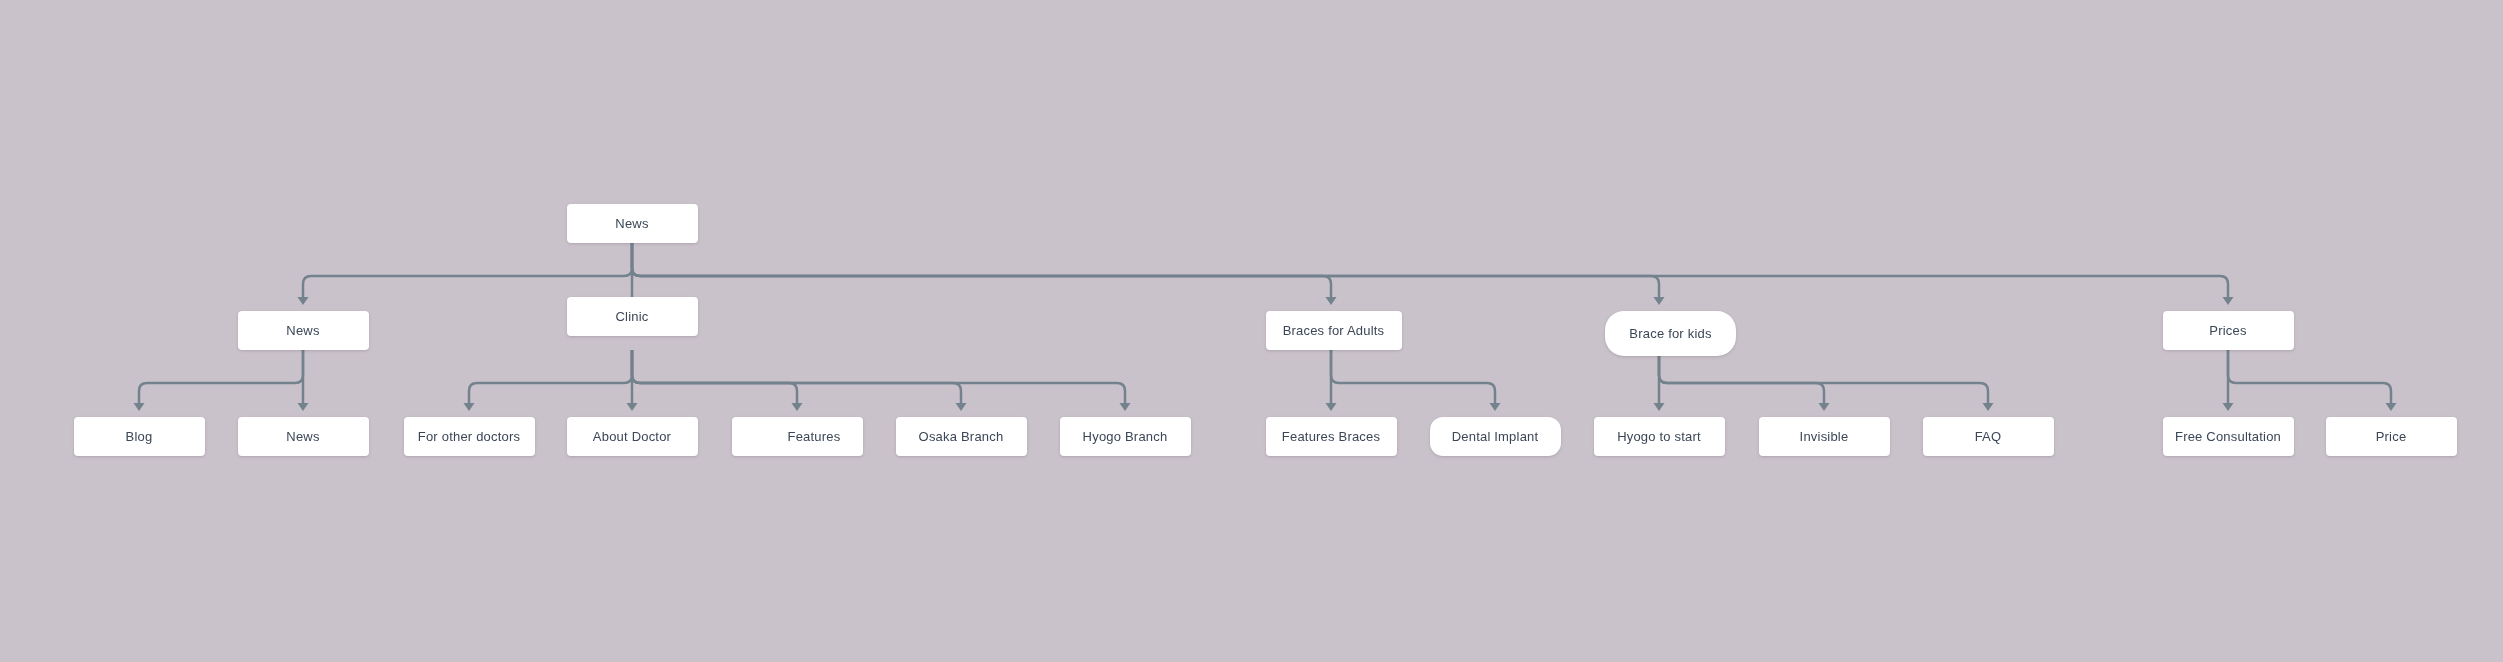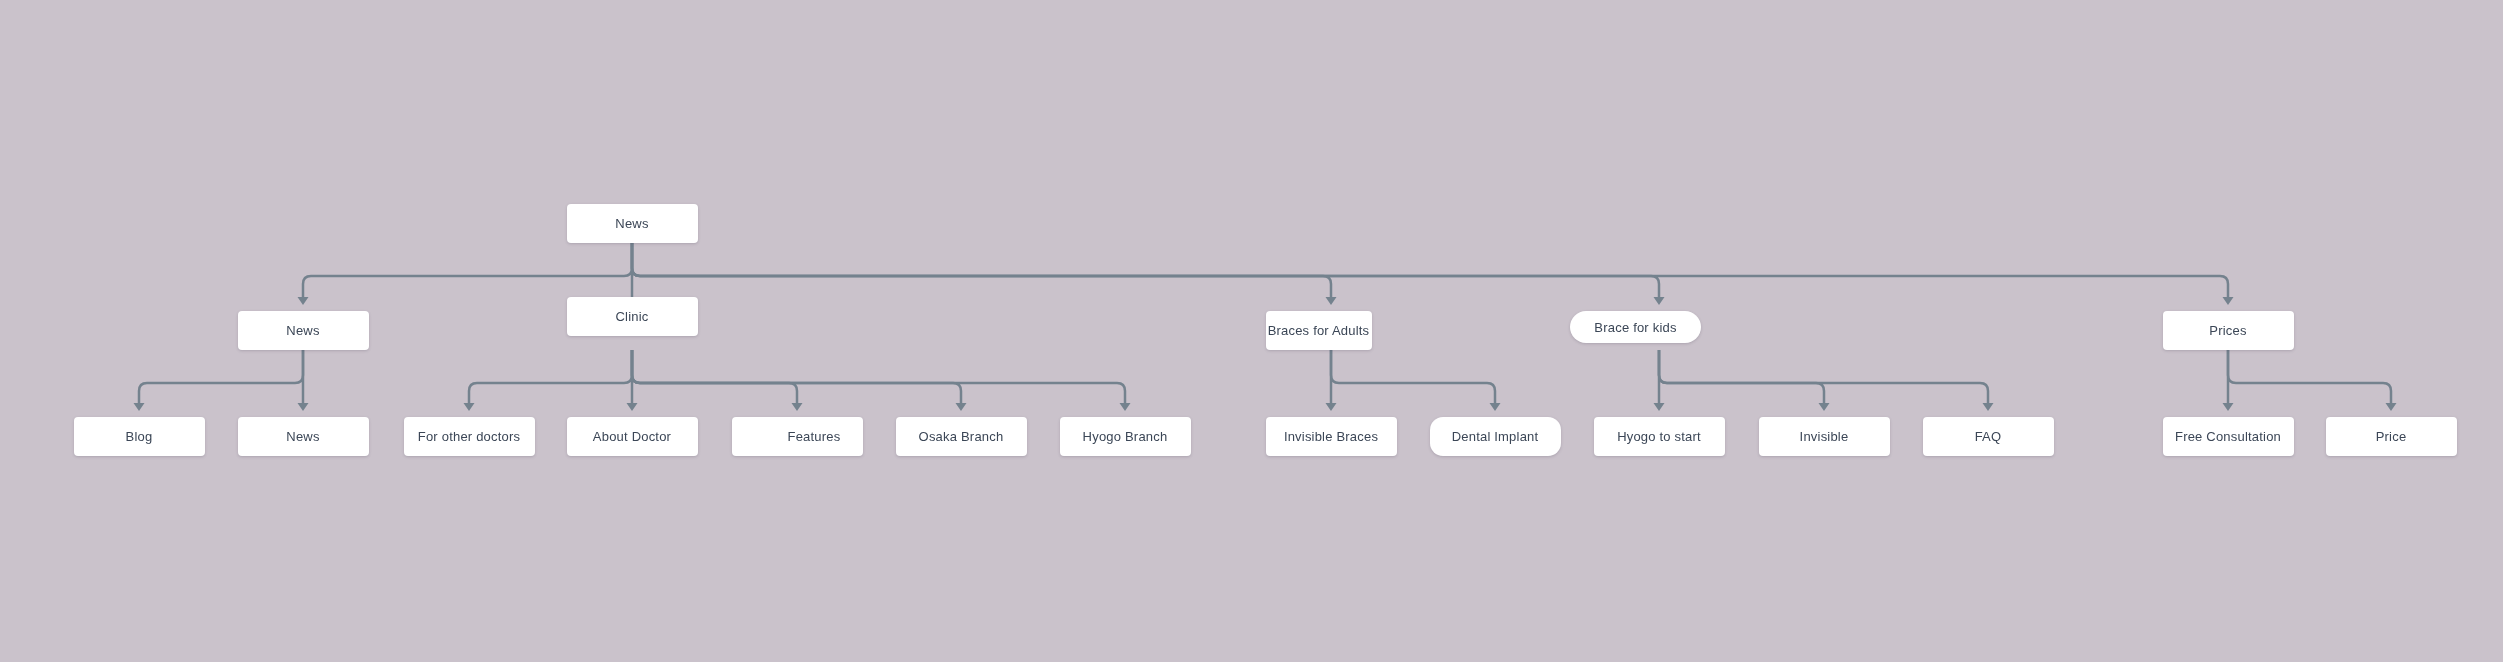--- a/index.html
+++ b/index.html
@@ -106,30 +106,30 @@
       </div>
       <div class="node" style="left: 731.5px; top: 417px; width: 131px; height: 39px; padding-left: 34px;">
         <span>Features</span>
       </div>
       <div class="node" style="left: 895.5px; top: 417px; width: 131px; height: 39px;">
         <span>Osaka Branch</span>
       </div>
       <div class="node" style="left: 1059.5px; top: 417px; width: 131px; height: 39px;">
         <span>Hyogo Branch</span>
       </div>
-      <div class="node" style="left: 1265.5px; top: 311px; width: 106px; height: 39px; text-align: right;">
+      <div class="node" style="left: 1265.5px; top: 311px; width: 136px; height: 39px; text-align: right;">
         <span>Braces for Adults</span>
       </div>
       <div class="node" style="left: 1265.5px; top: 417px; width: 131px; height: 39px;">
-        <span>Invisible Braces</span>
+        <span>Features Braces</span>
       </div>
       <div class="node" style="left: 1429.5px; top: 417px; width: 131px; height: 39px; border-radius: 13px;">
         <span>Dental Implant</span>
       </div>
-      <div class="node" style="left: 1570px; top: 311px; width: 131px; height: 32px; border-radius: 19px;">
+      <div class="node" style="left: 1605px; top: 311px; width: 131px; height: 45px; border-radius: 19px;">
         <span>Brace for kids</span>
       </div>
       <div class="node" style="left: 1593.5px; top: 417px; width: 131px; height: 39px;">
         <span>Hyogo to start</span>
       </div>
       <div class="node" style="left: 1758.5px; top: 417px; width: 131px; height: 39px;">
         <span>Invisible</span>
       </div>
       <div class="node" style="left: 1922.5px; top: 417px; width: 131px; height: 39px;">
         <span>FAQ</span>

